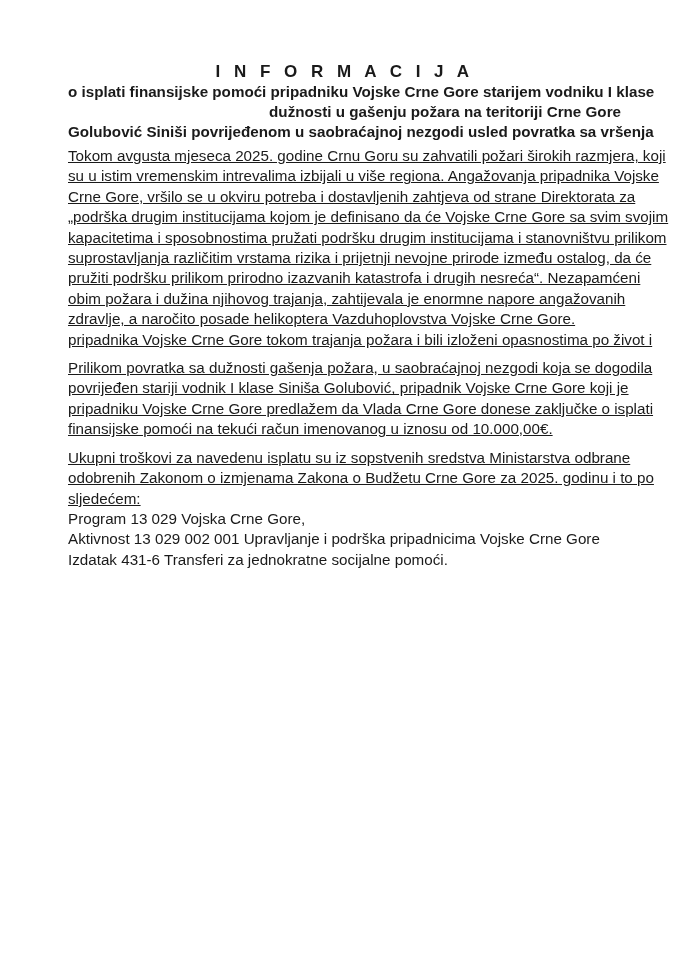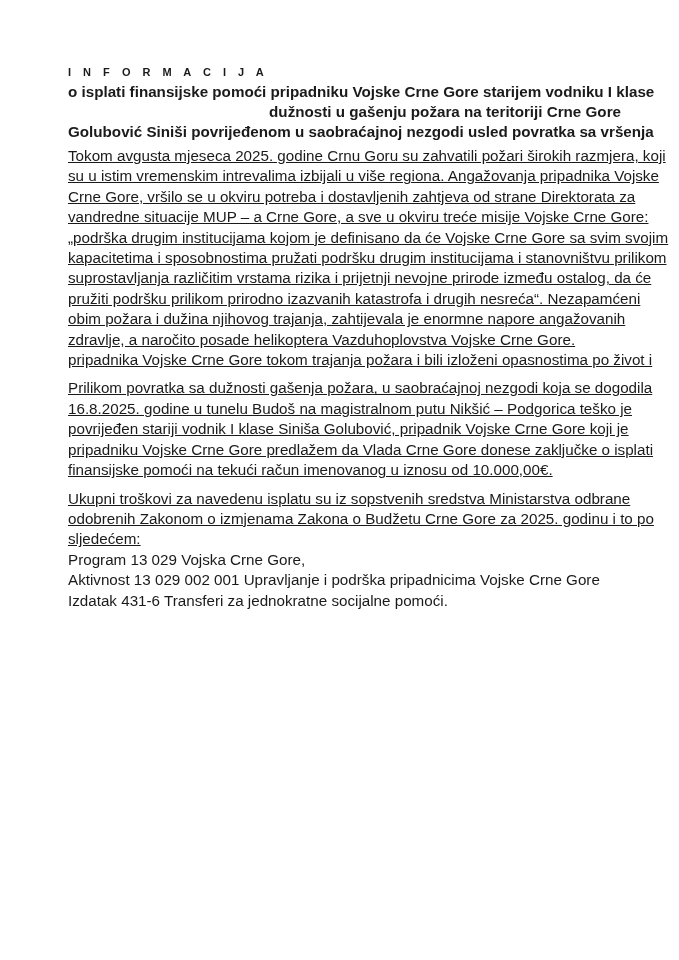--- a/index.html
+++ b/index.html
@@ -3,22 +3,22 @@
 <meta charset="utf-8">
 <style>
   html, body { margin: 0; padding: 0; background: #ffffff; }
   body { width: 679px; height: 960px; position: relative; overflow: hidden; }
   .page {
     position: absolute; left: 68px; top: 62px; width: 553px;
     font-family: "Liberation Sans", sans-serif; color: #1a1a1a;
     font-size: 15.2px; line-height: 20.4px;
   }
   .title {
-    text-align: left; font-weight: bold; letter-spacing: 4.5px;
-    font-size: 11px; line-height: 20px; margin: 0;
+    text-align: center; font-weight: bold; letter-spacing: 4.5px;
+    font-size: 17px; line-height: 20px; margin: 0;
   }
   .subtitle {
     text-align: center; font-weight: bold; font-size: 15.2px;
     line-height: 20px; margin: 0 0 4px 0;
   }
   .subtitle span { display: block; white-space: nowrap; text-align: right; }
   .para { margin: 0 0 8px 0; text-decoration: underline; }
   .para .ln { display: block; text-align: justify; text-align-last: justify; white-space: nowrap; }
   .para .ln.last { text-align-last: left; }
   .para .ln::after { content: ""; }
@@ -33,33 +33,31 @@
   <p class="subtitle">
     <span>o isplati finansijske pomoći pripadniku Vojske Crne Gore starijem vodniku I klase</span>
     <span>dužnosti u gašenju požara na teritoriji Crne Gore</span>
     <span>Golubović Siniši povrijeđenom u saobraćajnoj nezgodi usled povratka sa vršenja</span>
   </p>
 
   <div class="para">
     <span class="ln">Tokom avgusta mjeseca 2025. godine Crnu Goru su zahvatili požari širokih razmjera, koji</span>
     <span class="ln">su u istim vremenskim intrevalima izbijali u više regiona. Angažovanja pripadnika Vojske</span>
     <span class="ln">Crne Gore, vršilo se u okviru potreba i dostavljenih zahtjeva od strane Direktorata za</span>
-    <span class="ln">vandredne situacije MUP – a Crne Gore, a sve u okviru treće misije Vojske Crne Gore:</span>
     <span class="ln">„podrška drugim institucijama kojom je definisano da će Vojske Crne Gore sa svim svojim</span>
     <span class="ln">kapacitetima i sposobnostima pružati podršku drugim institucijama i stanovništvu prilikom</span>
     <span class="ln">suprostavljanja različitim vrstama rizika i prijetnji nevojne prirode između ostalog, da će</span>
     <span class="ln">pružiti podršku prilikom prirodno izazvanih katastrofa i drugih nesreća“. Nezapamćeni</span>
     <span class="ln">obim požara i dužina njihovog trajanja, zahtijevala je enormne napore angažovanih</span>
     <span class="ln last">zdravlje, a naročito posade helikoptera Vazduhoplovstva Vojske Crne Gore.</span>
     <span class="ln">pripadnika Vojske Crne Gore tokom trajanja požara i bili izloženi opasnostima po život i</span>
   </div>
 
   <div class="para">
     <span class="ln">Prilikom povratka sa dužnosti gašenja požara, u saobraćajnoj nezgodi koja se dogodila</span>
-    <span class="ln">16.8.2025. godine u tunelu Budoš na magistralnom putu Nikšić – Podgorica teško je</span>
     <span class="ln">povrijeđen stariji vodnik I klase Siniša Golubović, pripadnik Vojske Crne Gore koji je</span>
     <span class="ln">pripadniku Vojske Crne Gore predlažem da Vlada Crne Gore donese zaključke o isplati</span>
     <span class="ln last">finansijske pomoći na tekući račun imenovanog u iznosu od 10.000,00€.</span>
   </div>
 
   <div class="para" style="margin-bottom:0">
     <span class="ln">Ukupni troškovi za navedenu isplatu su iz sopstvenih sredstva Ministarstva odbrane</span>
     <span class="ln">odobrenih Zakonom o izmjenama Zakona o Budžetu Crne Gore za 2025. godinu i to po</span>
     <span class="ln last">sljedećem:</span>
   </div>

